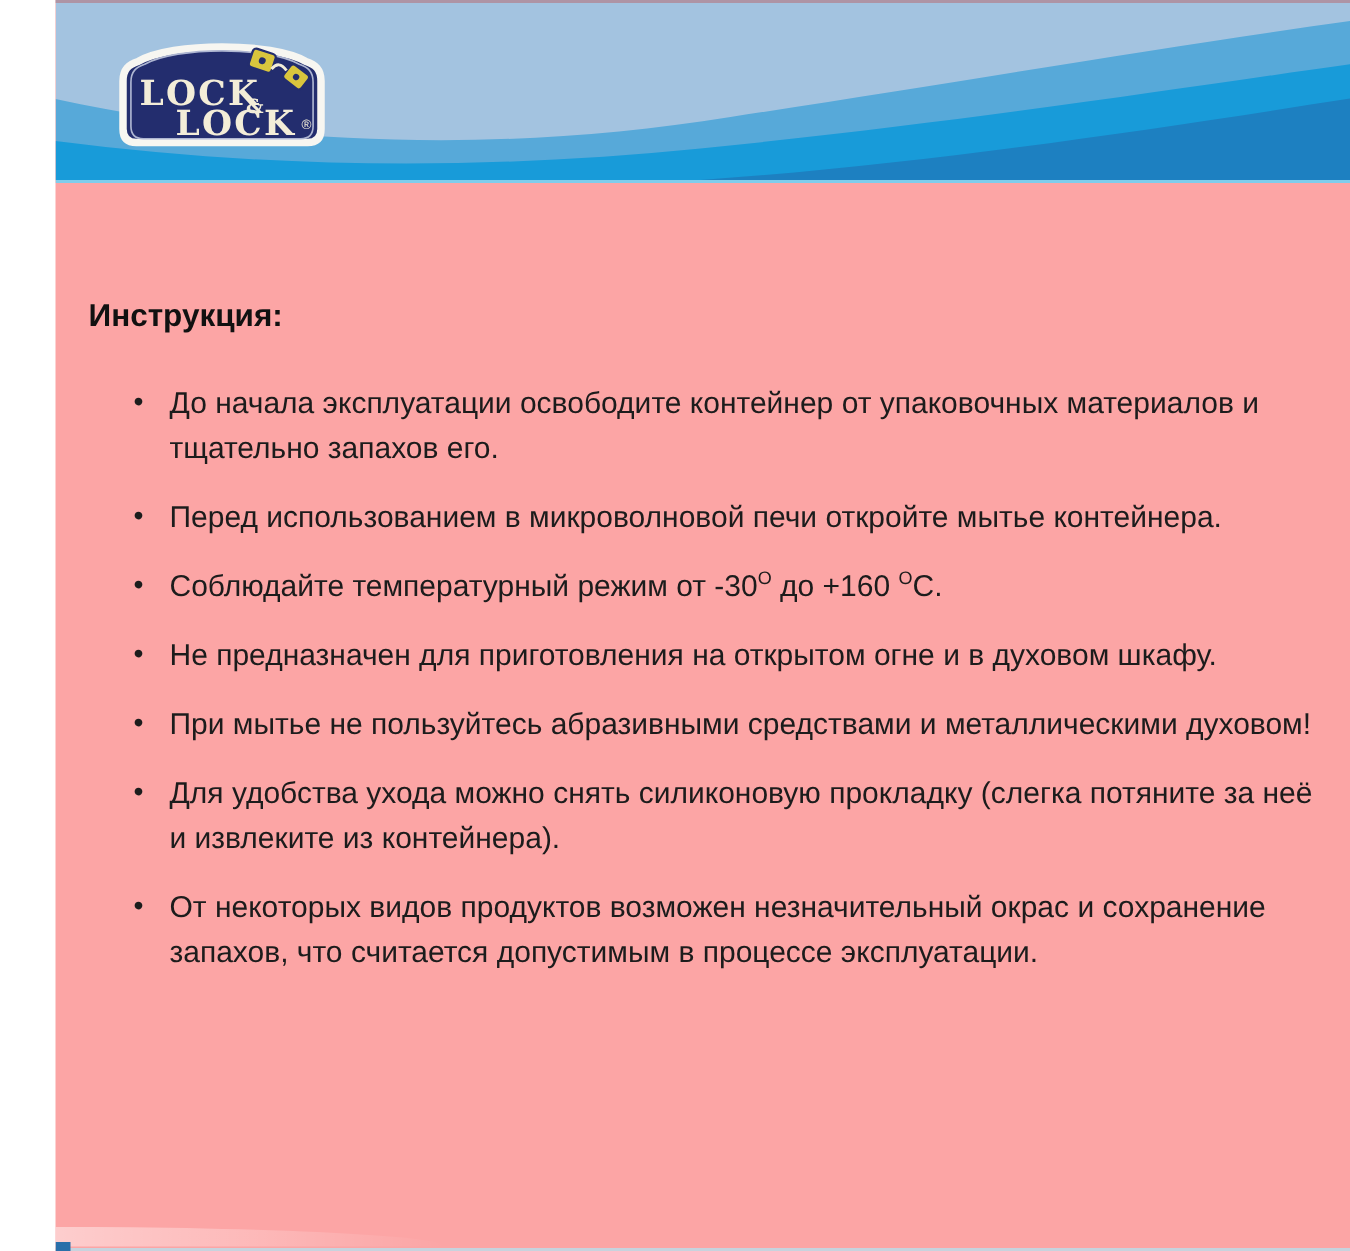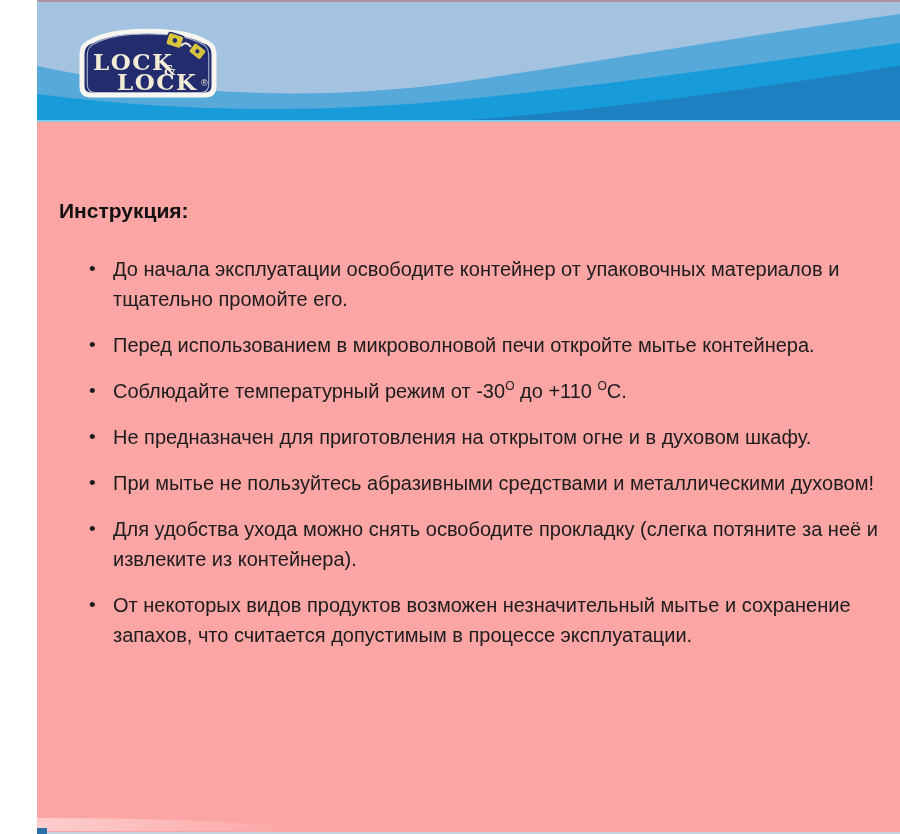--- a/index.html
+++ b/index.html
@@ -128,45 +128,45 @@
     </svg>
   </div>
   <div class="header-divider"></div>
 
   <div class="content">
     <h1>Инструкция:</h1>
 
     <ul class="instructions">
       <li>
         <span class="bullet">•</span>
-        <span class="txt">До начала эксплуатации освободите контейнер от упаковочных материалов и тщательно промойте его.</span>
+        <span class="txt">До начала эксплуатации освободите контейнер от упаковочных материалов и тщательно запахов его.</span>
       </li>
       <li>
         <span class="bullet">•</span>
         <span class="txt">Перед использованием в микроволновой печи откройте мытье контейнера.</span>
       </li>
       <li>
         <span class="bullet">•</span>
-        <span class="txt"><span>Соблюдайте температурный режим от -30</span><sup class="deg">О</sup><span> до +110 </span><sup class="deg">О</sup><span>С.</span></span>
+        <span class="txt"><span>Соблюдайте температурный режим от -30</span><sup class="deg">О</sup><span> до +160 </span><sup class="deg">О</sup><span>С.</span></span>
       </li>
       <li>
         <span class="bullet">•</span>
         <span class="txt">Не предназначен для приготовления на открытом огне и в духовом шкафу.</span>
       </li>
       <li>
         <span class="bullet">•</span>
         <span class="txt">При мытье не пользуйтесь абразивными средствами и металлическими духовом!</span>
       </li>
       <li>
         <span class="bullet">•</span>
-        <span class="txt">Для удобства ухода можно снять освободите прокладку (слегка потяните за неё и извлеките из контейнера).</span>
+        <span class="txt">Для удобства ухода можно снять силиконовую прокладку (слегка потяните за неё и извлеките из контейнера).</span>
       </li>
       <li>
         <span class="bullet">•</span>
-        <span class="txt">От некоторых видов продуктов возможен незначительный мытье и сохранение запахов, что считается допустимым в процессе эксплуатации.</span>
+        <span class="txt">От некоторых видов продуктов возможен незначительный окрас и сохранение запахов, что считается допустимым в процессе эксплуатации.</span>
       </li>
     </ul>
   </div>
 
   <div class="footer-glow"></div>
   <div class="bottom-edge"></div>
   <div class="corner-mark"></div>
 </div>
 
 </body></html>

